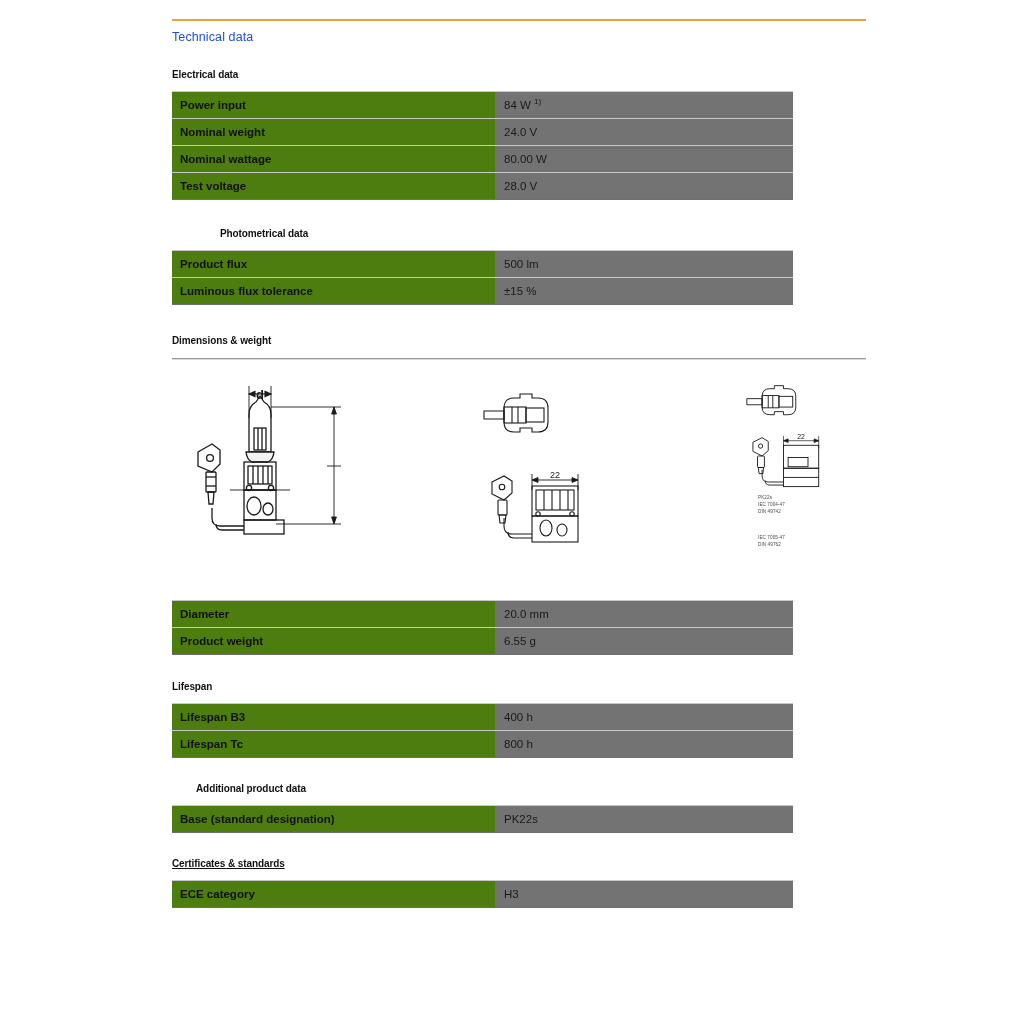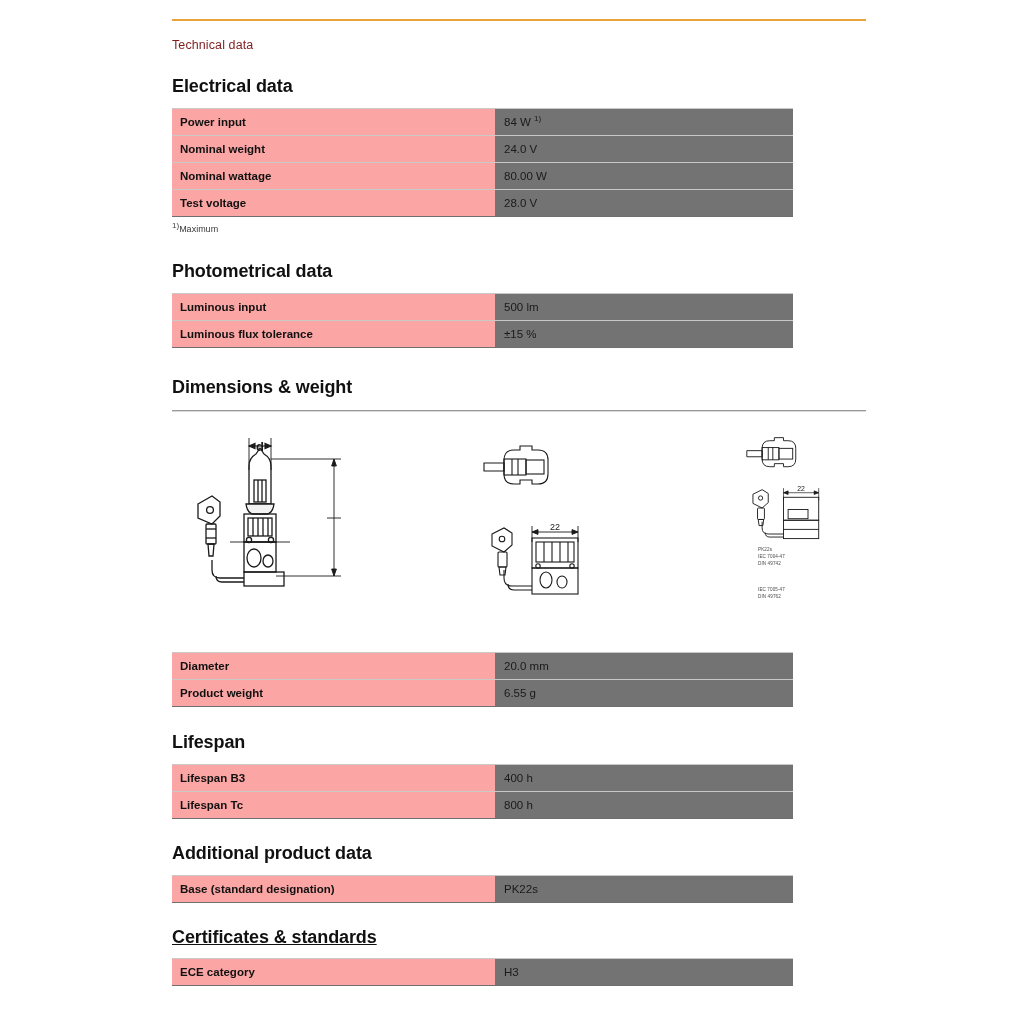--- a/index.html
+++ b/index.html
@@ -24,40 +24,40 @@
   }
 
   
   .top-rule {
     height: 2px;
     width: 694px;
     background: #e8a33d;
     margin-top: 19px;
   }
   .kicker {
-    color: #7f1d1d;
+    color: #1d4ed8;
     font-size: 12.5px;
     letter-spacing: 0.1px;
-    margin-top: 18px;
+    margin-top: 10px;
     line-height: 1.1;
   }
 
   
   .section-title {
-    font-size: 18px;
+    font-size: 10px;
     font-weight: bold;
     color: #111111;
     letter-spacing: -0.1px;
     line-height: 1.1;
   }
   .sp-elec   { margin-top: 24px; }
-  .sp-photo  { margin-top: 28px; }
+  .sp-photo  { margin-top: 28px; margin-left: 48px; }
   .sp-dims   { margin-top: 30px; }
   .sp-life   { margin-top: 26px; }
-  .sp-addl   { margin-top: 25px; }
+  .sp-addl   { margin-top: 25px; margin-left: 24px; }
   .sp-cert   { margin-top: 25px; text-decoration: underline; }
 
   
   .wide-divider {
     width: 694px;
     height: 0;
     border-top: 1px solid #9a9a9a;
     border-bottom: 1px solid #d9d9d9;
     margin-top: 12px;
   }
@@ -74,21 +74,21 @@
     font-size: 11.5px;
     vertical-align: middle;
     padding: 0;
     border-top: 1px solid #6f6f6f;
     border-bottom: 1px solid #c9c9c9;
   }
   .spec-table tr:first-child td { border-top: 1px solid #c9c9c9; }
   .spec-table tr:last-child  td { border-bottom: 1px solid #6f6f6f; }
   td.k {
     width: 315px;
-    background: #fca5a5;
+    background: #4d7c0f;
     font-weight: bold;
     padding-left: 8px;
     color: #111111;
   }
   td.v {
     background: #737373;
     padding-left: 9px;
     color: #1a1a1a;
   }
   td.v sup {
@@ -156,28 +156,27 @@
         <td class="k">Nominal wattage</td>
         <td class="v">80.00 W</td>
       </tr>
       <tr>
         <td class="k">Test voltage</td>
         <td class="v">28.0 V</td>
       </tr>
     </tbody>
   </table>
 
-  <div class="footnote"><sup>1)</sup><span>Maximum</span></div>
 
   <div class="section-title sp-photo">Photometrical data</div>
 
   <table class="spec-table">
     <tbody>
       <tr>
-        <td class="k">Luminous input</td>
+        <td class="k">Product flux</td>
         <td class="v">500 lm</td>
       </tr>
       <tr>
         <td class="k">Luminous flux tolerance</td>
         <td class="v">±15 %</td>
       </tr>
     </tbody>
   </table>
 
   <div class="section-title sp-dims">Dimensions &amp; weight</div>

